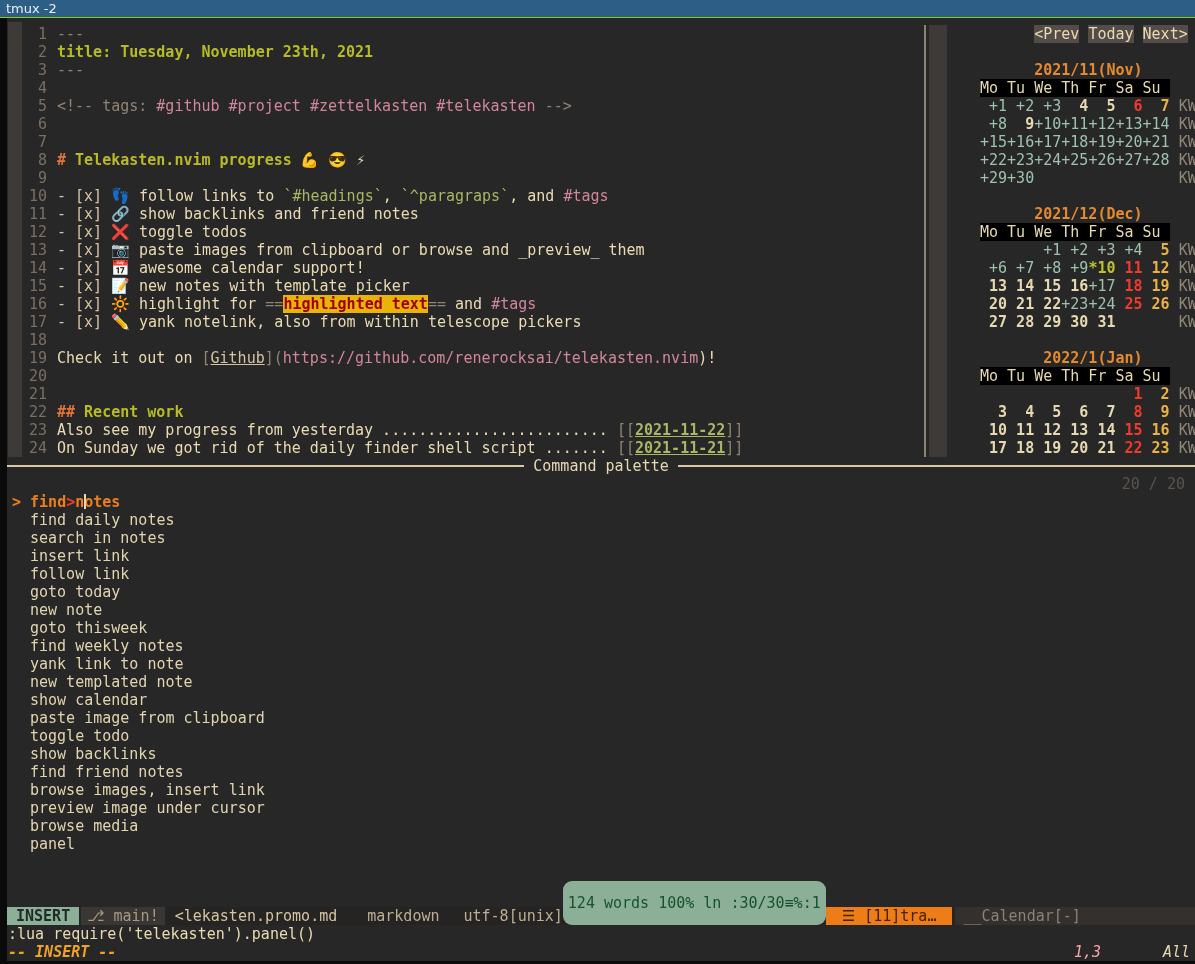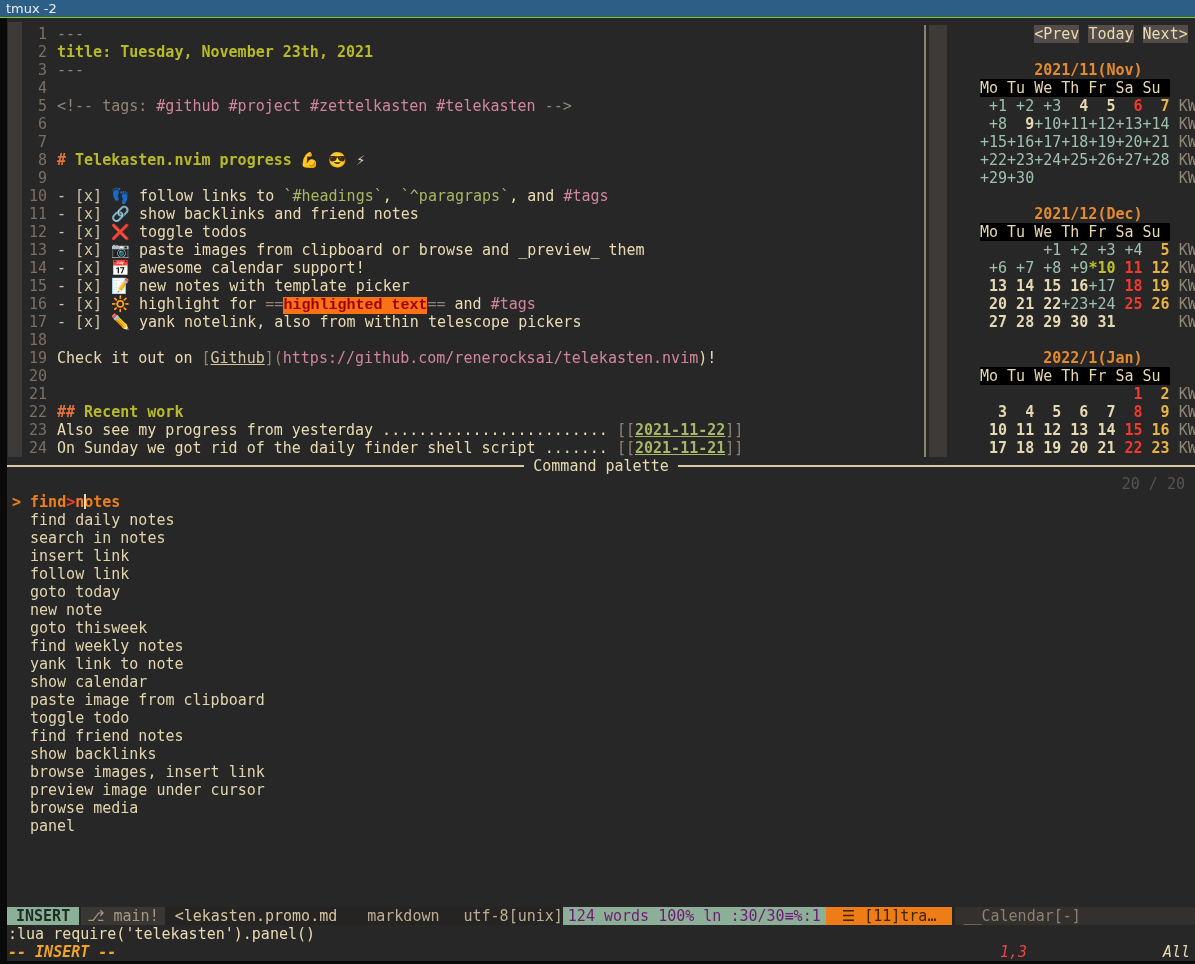--- a/index.html
+++ b/index.html
@@ -17,21 +17,21 @@
   
   #editor{position:absolute;left:0;top:7px;width:910px;}
   #editor .row{display:flex;}
   .num{flex:none;display:inline-block;width:40px;text-align:right;padding-right:10px;color:#7c6f64;}
   .content{white-space:pre;}
   .dim{color:#928374;}
   .title{color:#b8bb26;font-weight:bold;}
   .hash{color:#e2733b;font-weight:bold;}
   .pink{color:#d3869b;}
   .code{color:#a9b665;}
-  .hl{background:#f97316;color:#9d0006;font-weight:bold;font-family:Liberation Mono, monospace;}
+  .hl{background:#eab308;color:#9d0006;font-weight:bold;}
   .list{color:#d5c4a1;}
   .mdlink{color:#d5c4a1;text-decoration:underline;}
   .url{color:#d3869b;}
   .wiki{color:#a9b665;font-weight:bold;text-decoration:underline;}
   
   #calendar{position:absolute;left:941px;top:7px;width:247px;padding-left:32px;}
   .teal{color:#9ec2ad;}
   .day{color:#e6d9b2;font-weight:bold;}
   .sat{color:#f1392d;font-weight:bold;}
   .sun{color:#eab243;font-weight:bold;}
@@ -51,28 +51,28 @@
   .count{position:absolute;right:10px;top:0;color:#5a544e;}
   .sel-row{height:18px;padding-left:5px;color:#ef7f1a;font-weight:bold;white-space:pre;}
   .item{height:18px;padding-left:23px;color:#e2d5ae;white-space:pre;}
   
   .statusline{position:absolute;left:0;top:889px;width:1188px;height:18px;display:flex;background:#262423;white-space:pre;align-items:flex-end;}
   .seg-mode{background:#8caf98;color:#202d26;font-weight:bold;padding:0 9px;}
   .seg-branch{background:#393633;color:#a89984;padding:0 6px;margin-left:2px;}
   .seg-file{margin-left:10px;color:#d5c4a1;}
   .seg-ft{margin-left:30px;color:#bdae93;}
   .seg-enc{margin-left:24px;color:#bdae93;}
-  .seg-words{margin-left:auto;background:#8caf98;color:#701a75;padding:0 5px;}
+  .seg-words{margin-left:auto;background:#8caf98;color:#14532d;padding:13px 5px;border-radius:9px;}
   .seg-tab{background:#ee7c17;color:#402400;padding:0 16px;}
   .seg-cal{flex:none;width:255px;background:#33302d;color:#8a8273;padding-left:8px;margin-left:3px;}
   
   .cmdline{position:absolute;left:1px;top:907px;width:1127px;height:18px;color:#ebdbb2;white-space:pre;}
   .bottomline{position:absolute;left:0;top:925px;width:1188px;height:18px;font-style:italic;}
   .mode-msg{position:absolute;left:1px;color:#efa32a;font-weight:bold;white-space:pre;}
-  .ruler-pos{position:absolute;left:993px;color:#ef4444;}
+  .ruler-pos{position:absolute;left:1067px;color:#fca5a5;}
   .ruler-scroll{position:absolute;right:5px;color:#e6d9b2;}
 </style>
 </head>
 <body>
 
 <div class="titlebar">
   <span>tmux -2</span>
 </div>
 
 <div class="screen">
@@ -147,25 +147,26 @@
     <div id="palette-items">
         <div class="item">find daily notes</div>
         <div class="item">search in notes</div>
         <div class="item">insert link</div>
         <div class="item">follow link</div>
         <div class="item">goto today</div>
         <div class="item">new note</div>
         <div class="item">goto thisweek</div>
         <div class="item">find weekly notes</div>
         <div class="item">yank link to note</div>
+        <div class="item">new templated note</div>
         <div class="item">show calendar</div>
         <div class="item">paste image from clipboard</div>
         <div class="item">toggle todo</div>
+        <div class="item">show backlinks</div>
         <div class="item">find friend notes</div>
-        <div class="item">show backlinks</div>
         <div class="item">browse images, insert link</div>
         <div class="item">preview image under cursor</div>
         <div class="item">browse media</div>
         <div class="item">panel</div>
       </div>
   </div>
 
   <div class="statusline">
     <span class="seg-mode">INSERT</span>
     <span class="seg-branch"><span>⎇</span> <span>main!</span></span>

